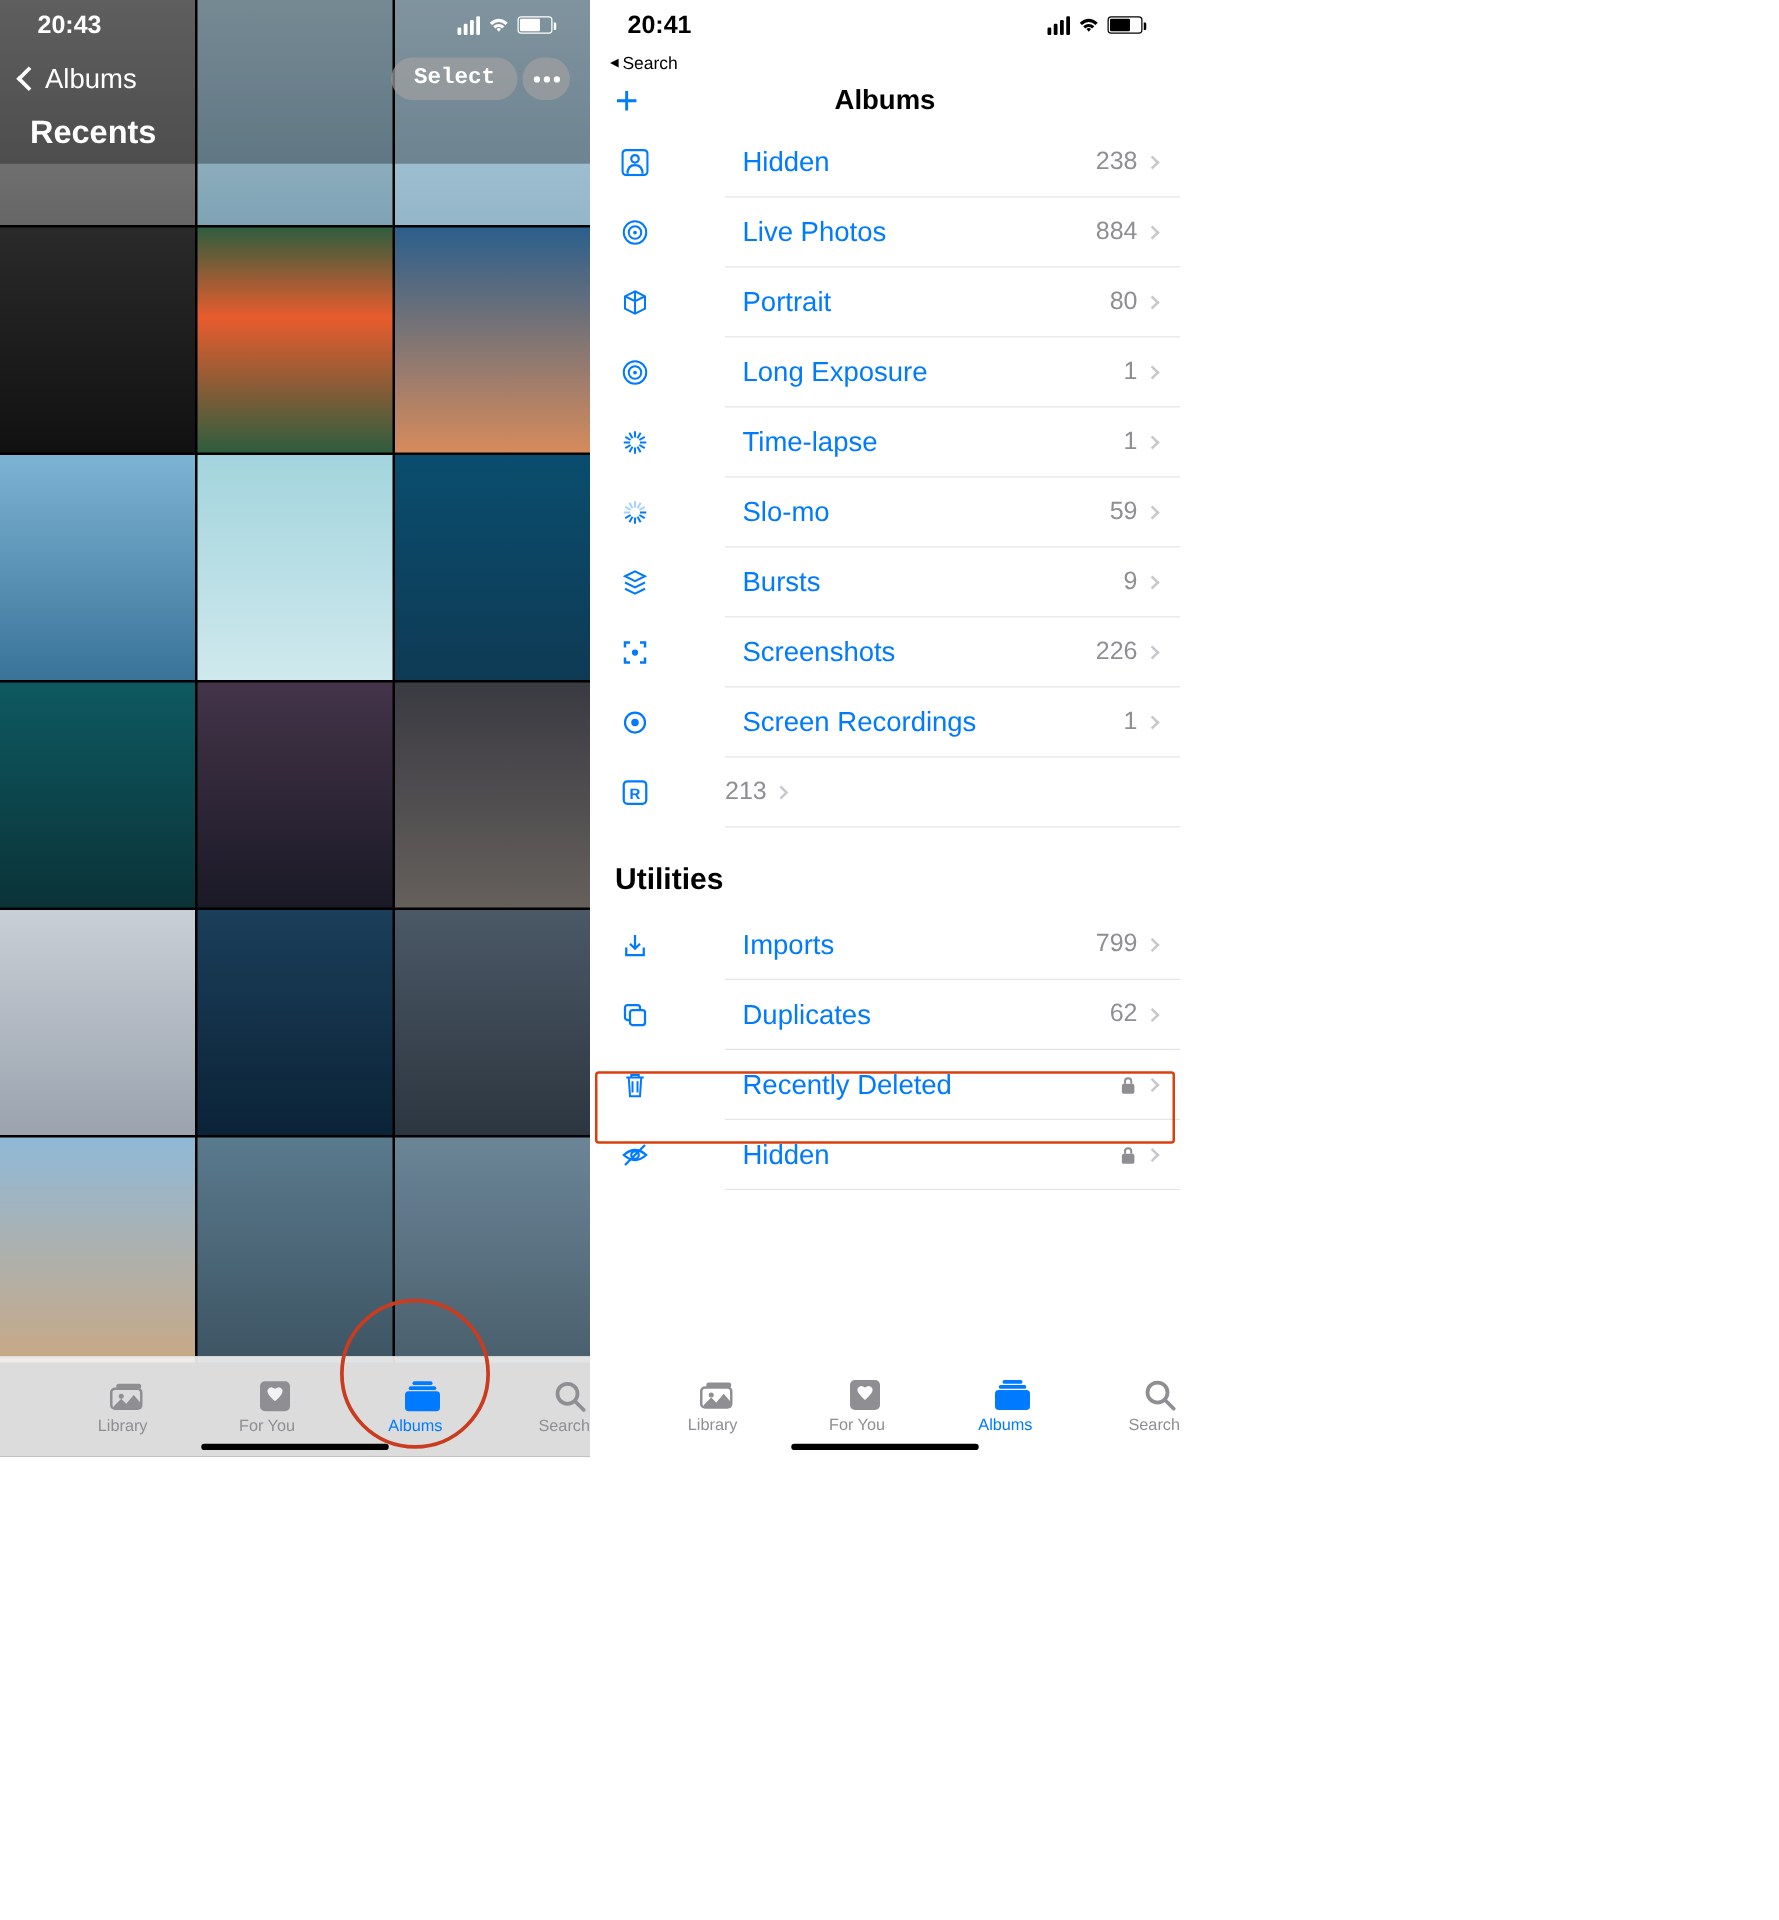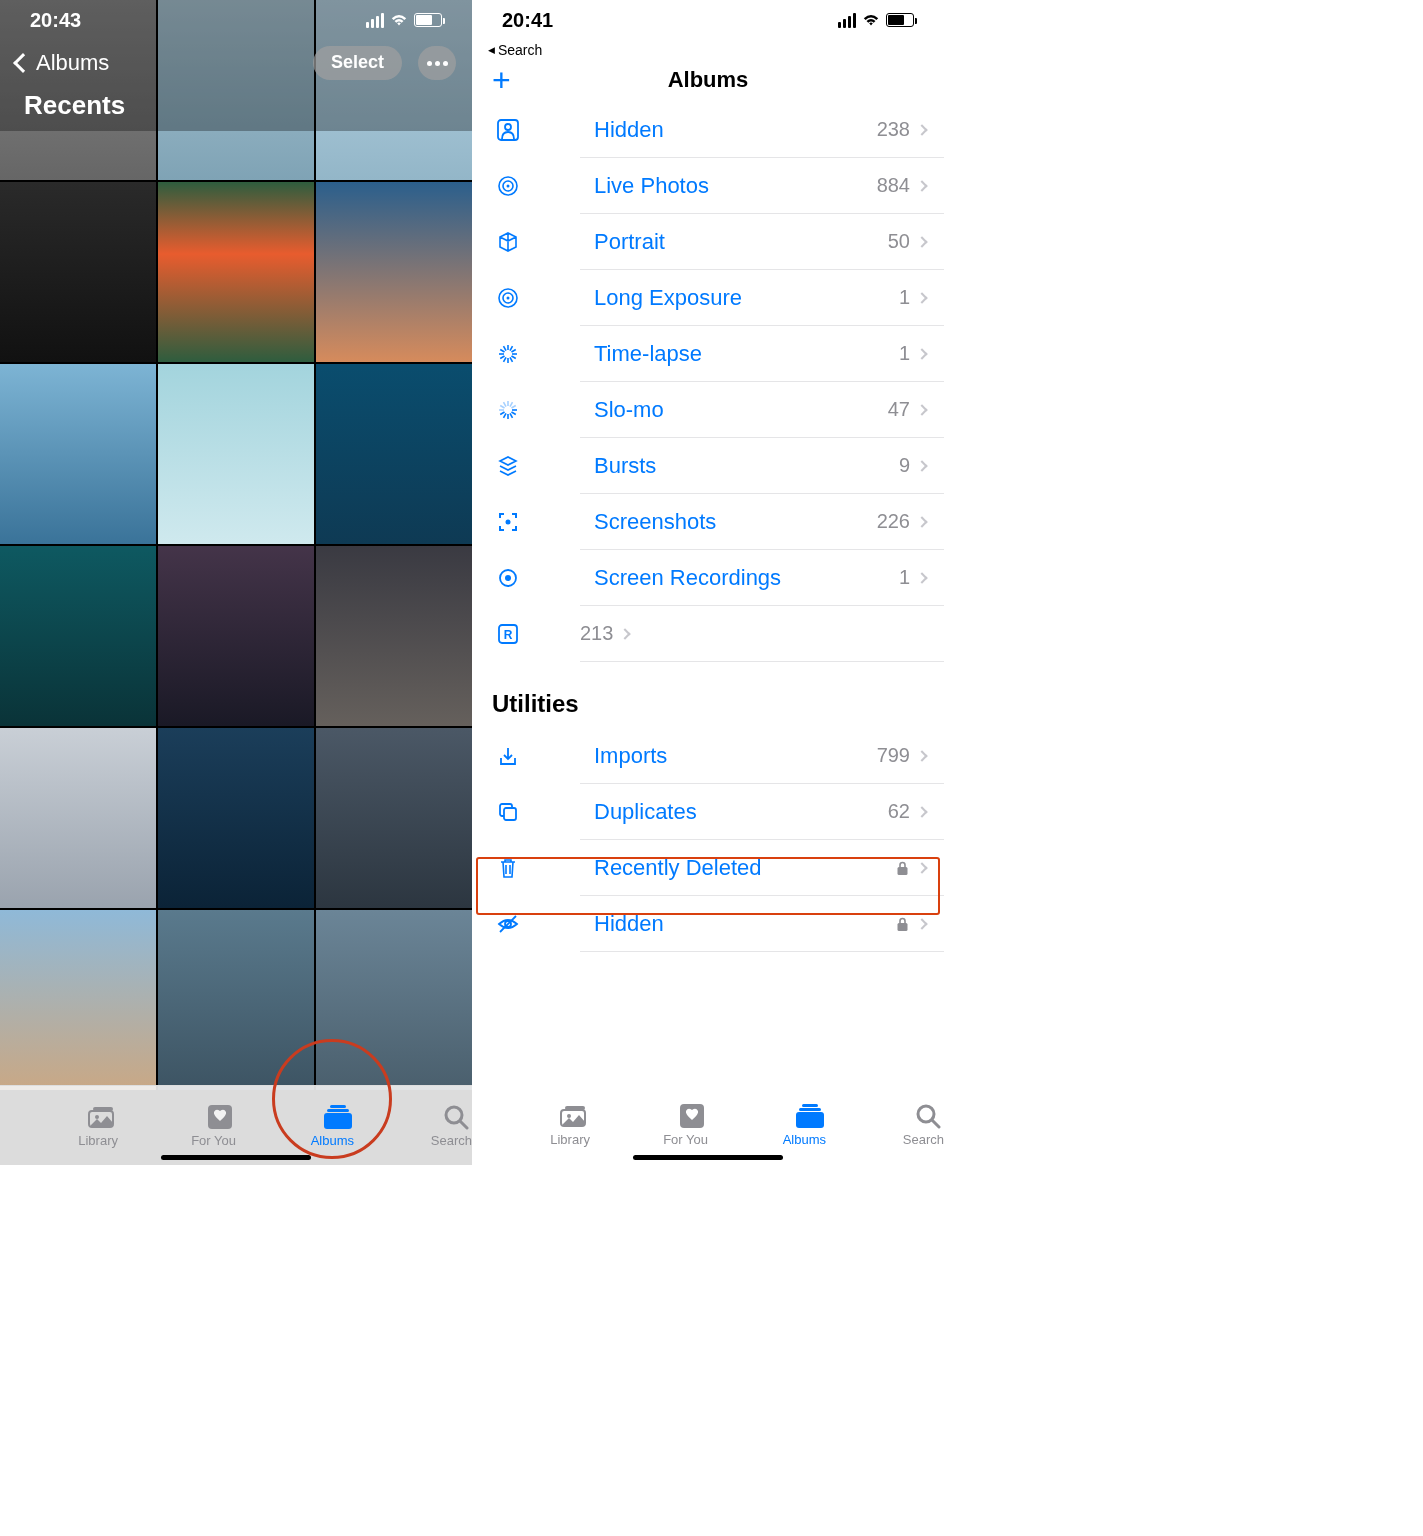--- a/index.html
+++ b/index.html
@@ -17,21 +17,21 @@
   .signal span:nth-child(1){height:6px} .signal span:nth-child(2){height:9px} .signal span:nth-child(3){height:12px} .signal span:nth-child(4){height:15px}
   .wifi-ic { width:18px; height:14px; }
   .batt { width:28px; height:14px; border:1.5px solid #fff; border-radius:3px; position:relative; }
   .batt::after { content:""; position:absolute; right:-4px; top:4px; width:2px; height:6px; background:#fff; border-radius:0 1px 1px 0; }
   .batt-fill { position:absolute; left:1px; top:1px; bottom:1px; width:60%; background:#fff; border-radius:1px; }
 
   .left-header { position:absolute; left:0; right:0; top:40px; z-index:5; padding:6px 16px 10px; background:rgba(0,0,0,.3); color:#fff; }
   .left-header-top { display:flex; justify-content:space-between; align-items:center; }
   .back-btn { display:flex; align-items:center; gap:6px; font-size:22px; color:#fff; }
   .chev-left { width:14px; height:14px; border-left:3px solid #fff; border-bottom:3px solid #fff; transform:rotate(45deg); }
-  .pill-group { display:flex; gap:16px; }
+  .pill-group { display:flex; gap:4px;font-family:Liberation Mono, monospace; }
   .pill-btn { background:rgba(160,160,160,.7); color:#fff; font-size:18px; font-weight:600; padding:6px 18px; border-radius:18px; }
   .more-btn { width:38px; height:34px; background:rgba(160,160,160,.7); border-radius:18px; display:flex; align-items:center; justify-content:center; gap:3px; }
   .more-btn span { width:5px; height:5px; background:#fff; border-radius:50%; }
   .recents-h { color:#fff; font-size:26px; font-weight:700; margin-top:10px; margin-left:8px; }
 
   .grid { position:absolute; inset:0; display:grid; grid-template-columns:repeat(3,1fr); grid-auto-rows:180px; gap:2px; }
   .thumb { background:#444; }
 
   .tabbar { position:absolute; bottom:0; left:0; right:0; height:80px; display:flex; background:#f2f2f2e8; border-top:1px solid #ddd; z-index:6; }
   .right .tabbar { background:#fff; border-top:none; }
@@ -231,21 +231,21 @@
     </div>
         </div>
         <div class="row-wrap">
     <span class="row-ic">
             <svg width="22" height="22" viewBox="0 0 22 22">
               <path d="M11 2 L19 6 V16 L11 20 L3 16 V6 Z M11 2 V20 M3 6 L11 10 L19 6 M11 10 V20" fill="none" stroke="#007aff" stroke-width="1.6"></path>
             </svg>
           </span>
     <div class="row" style="flex:1">
       <span class="row-lbl">Portrait</span>
-      <span class="row-cnt">50</span>
+      <span class="row-cnt">80</span>
       <span class="row-chev"></span>
     </div>
         </div>
         <div class="row-wrap">
     <span class="row-ic">
             <svg width="22" height="22" viewBox="0 0 22 22">
               <circle cx="11" cy="11" r="9" fill="none" stroke="#007aff" stroke-width="1.6"></circle>
               <circle cx="11" cy="11" r="5" fill="none" stroke="#007aff" stroke-width="1.6"></circle>
               <circle cx="11" cy="11" r="1.5" fill="#007aff"></circle>
             </svg>
@@ -291,21 +291,21 @@
               <line x1="7" y1="11" x2="2" y2="11.000000000000002" stroke="#007aff" stroke-width="1.6" opacity="0.35"></line>
               <line x1="7.535898384862246" y1="9" x2="3.205771365940053" y2="6.499999999999999" stroke="#007aff" stroke-width="1.6" opacity="0.35"></line>
               <line x1="8.999999999999998" y1="7.5358983848622465" x2="6.4999999999999964" y2="3.2057713659400546" stroke="#007aff" stroke-width="1.6" opacity="0.35"></line>
               <line x1="11" y1="7" x2="10.999999999999998" y2="2" stroke="#007aff" stroke-width="1.6" opacity="0.35"></line>
               <line x1="13" y1="7.535898384862246" x2="15.5" y2="3.205771365940053" stroke="#007aff" stroke-width="1.6" opacity="0.35"></line>
               <line x1="14.464101615137753" y1="8.999999999999998" x2="18.794228634059944" y2="6.4999999999999964" stroke="#007aff" stroke-width="1.6" opacity="0.35"></line>
             </svg>
           </span>
     <div class="row" style="flex:1">
       <span class="row-lbl">Slo-mo</span>
-      <span class="row-cnt">47</span>
+      <span class="row-cnt">59</span>
       <span class="row-chev"></span>
     </div>
         </div>
         <div class="row-wrap">
     <span class="row-ic">
             <svg width="22" height="22" viewBox="0 0 22 22">
               <path d="M3 6 L11 2 L19 6 L11 10 Z" fill="none" stroke="#007aff" stroke-width="1.6"></path>
               <path d="M3 11 L11 15 L19 11" fill="none" stroke="#007aff" stroke-width="1.6"></path>
               <path d="M3 16 L11 20 L19 16" fill="none" stroke="#007aff" stroke-width="1.6"></path>
             </svg>

